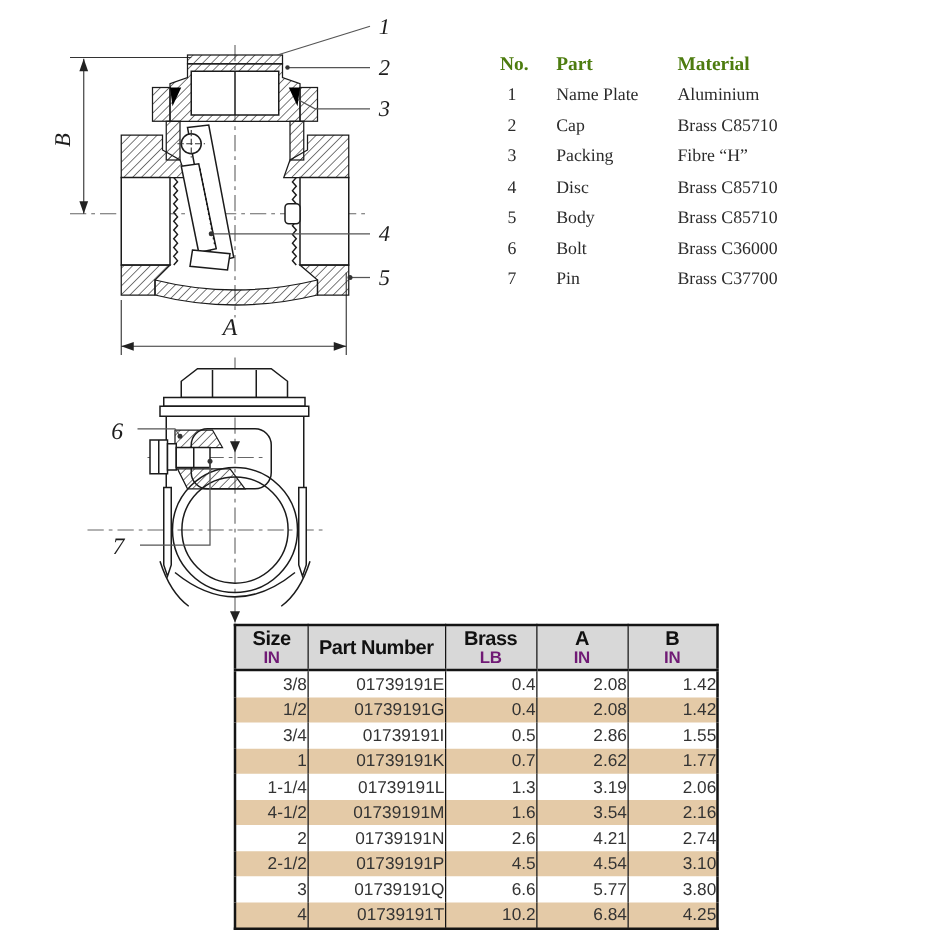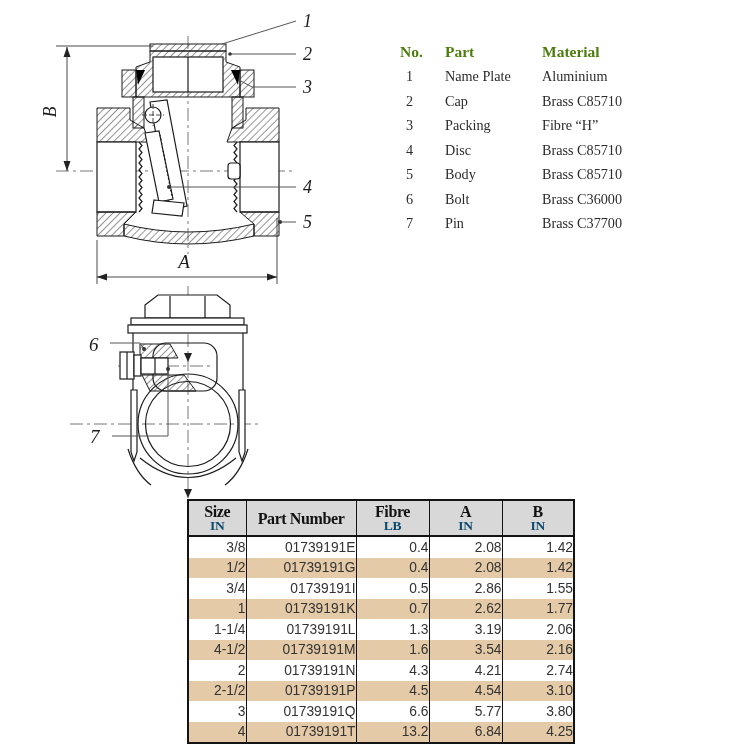--- a/index.html
+++ b/index.html
@@ -23,30 +23,30 @@
   .pl-head{height:24px;line-height:24px;font-weight:bold;font-size:15.5px;color:#4d7c0f;}
   .pl-no{padding-left:6px;}
   .pl-head .pl-no{padding-left:0;}
 
   
   .spec-wrap{position:absolute;left:187px;top:499px;}
   table.spec{border-collapse:collapse;table-layout:fixed;width:386px;
              border:2.4px solid var(--border,#111);
              font-family:"Liberation Sans", sans-serif;}
   table.spec th{background:var(--header-bg,#d8d8d8);border-bottom:2.4px solid var(--border,#111);
-                border-left:1.8px solid var(--border,#111);height:34px;padding:0;vertical-align:middle;font-family:Liberation Serif, serif;}
+                border-left:1.8px solid var(--border,#111);height:34px;padding:0;vertical-align:middle;}
   table.spec th:first-child, table.spec td:first-child{border-left:none;}
   table.spec td{border-left:1.8px solid var(--border,#111);height:20.5px;padding:0;
                 text-align:right;font-size:13.8px;color:var(--text,#333);}
   table.spec tr.alt td{background:var(--row-alt,#e4caa7);}
   table.spec .h1{font-weight:bold;font-size:16px;line-height:15px;text-align:center;
                  letter-spacing:-0.4px;color:#111;}
   table.spec .h1.single{line-height:33px;}
   table.spec .h2{font-weight:bold;font-size:13.5px;line-height:14px;text-align:center;
-                 letter-spacing:-0.3px;color:#0c4a6e;}
+                 letter-spacing:-0.3px;color:#701a75;}
 </style>
 </head>
 <body>
 
 <div class="page" style="--header-bg: #d8d8d8; --row-alt: #e4caa7; --border: #141414; --text: #333333;">
 
   <svg style="left:30px;top:0;" width="320" height="295" viewBox="30 0 320 295">
     <defs>
       <pattern id="hatchA" width="5" height="5" patternUnits="userSpaceOnUse" patternTransform="rotate(45)">
         <line x1="0" y1="0" x2="0" y2="5" stroke="#2a2a2a" stroke-width="1"></line>
@@ -239,21 +239,21 @@
       <thead>
           <tr>
             <th>
               <div class="h1">Size</div>
               <div class="h2">IN</div>
             </th>
             <th>
               <div class="h1 single">Part Number</div>
             </th>
             <th>
-              <div class="h1">Fibre</div>
+              <div class="h1">Brass</div>
               <div class="h2">LB</div>
             </th>
             <th>
               <div class="h1">A</div>
               <div class="h2">IN</div>
             </th>
             <th>
               <div class="h1">B</div>
               <div class="h2">IN</div>
             </th>
@@ -298,42 +298,42 @@
           <tr class="alt">
             <td>4-1/2</td>
             <td>01739191M</td>
             <td>1.6</td>
             <td>3.54</td>
             <td>2.16</td>
           </tr>
           <tr>
             <td>2</td>
             <td>01739191N</td>
-            <td>4.3</td>
+            <td>2.6</td>
             <td>4.21</td>
             <td>2.74</td>
           </tr>
           <tr class="alt">
             <td>2-1/2</td>
             <td>01739191P</td>
             <td>4.5</td>
             <td>4.54</td>
             <td>3.10</td>
           </tr>
           <tr>
             <td>3</td>
             <td>01739191Q</td>
             <td>6.6</td>
             <td>5.77</td>
             <td>3.80</td>
           </tr>
           <tr class="alt">
             <td>4</td>
             <td>01739191T</td>
-            <td>13.2</td>
+            <td>10.2</td>
             <td>6.84</td>
             <td>4.25</td>
           </tr>
         </tbody>
     </table>
   </div>
 
 </div>
 
 </body></html>

